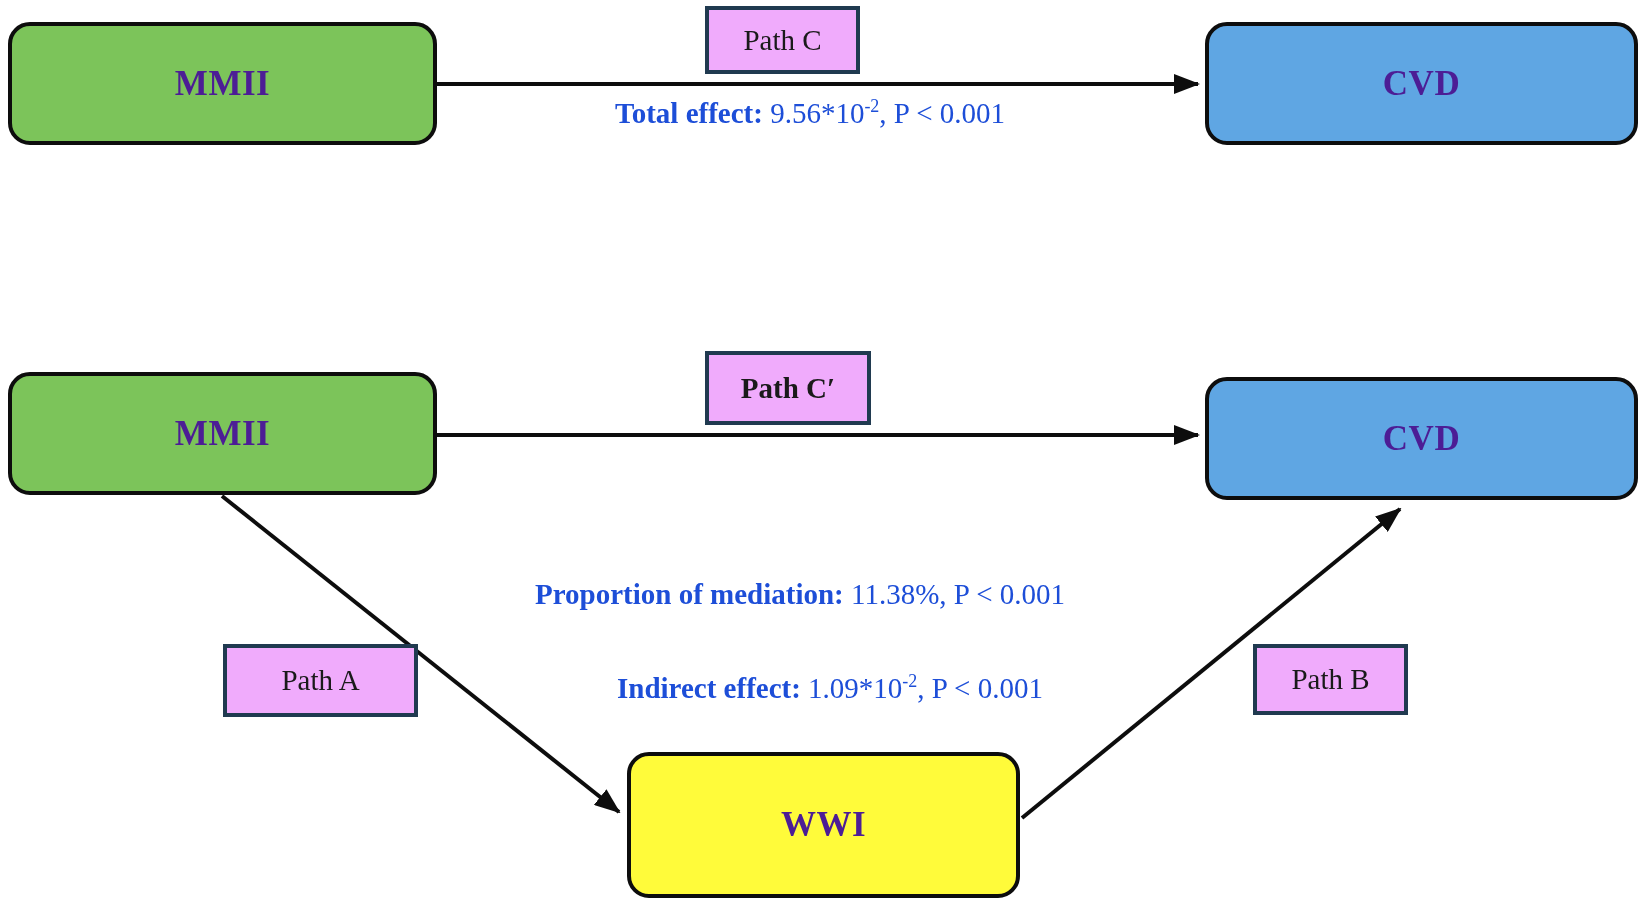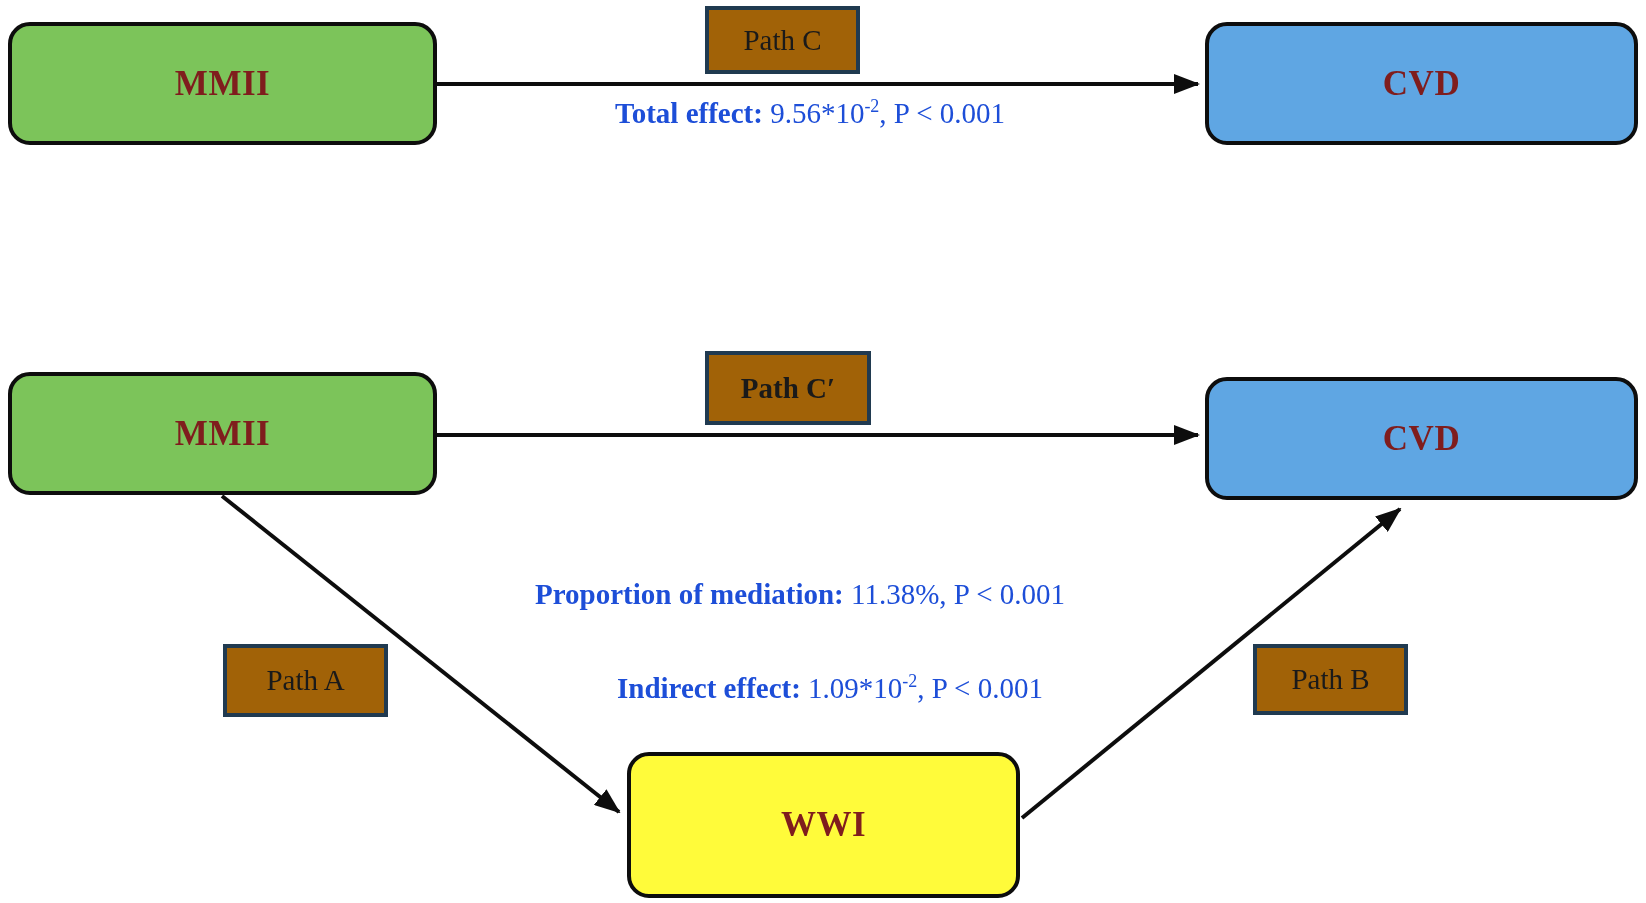--- a/index.html
+++ b/index.html
@@ -25,30 +25,30 @@
     position: absolute;
     box-sizing: border-box;
     border: 4px solid #0d0d0d;
     border-radius: 22px;
     display: flex;
     align-items: center;
     justify-content: center;
     font-weight: bold;
     font-size: 35px;
     letter-spacing: 0.5px;
-    color: #7f1d1d;
+    color: #4c1d95;
   }
   .node-exposure { background: var(--exposure_fill, #7cc45a); }
   .node-outcome  { background: var(--outcome_fill,  #5fa6e3); }
   .node-mediator { background: var(--mediator_fill, #fffb3a); }
   .label-box {
     position: absolute;
     box-sizing: border-box;
     border: 4px solid var(--label_box_border, #203a50);
-    background: #a16207;
+    background: #f0abfc;
     display: flex;
     align-items: center;
     justify-content: center;
     font-size: 29px;
     color: #1a1a1a;
   }
   .effect-text {
     position: absolute;
     text-align: center;
     font-size: 29px;
@@ -104,21 +104,21 @@
   </div>
 
   <div class="node node-mediator" style="left:627px; top:752px; width:393px; height:146px;">
     <span>WWI</span>
   </div>
 
   <div class="label-box" style="left:705px; top:351px; width:166px; height:74px;font-weight:bold;">
     <span>Path C′</span>
   </div>
 
-  <div class="label-box" style="left:223px; top:644px; width:165px; height:73px;">
+  <div class="label-box" style="left:223px; top:644px; width:195px; height:73px;">
     <span>Path A</span>
   </div>
 
   <div class="label-box" style="left:1253px; top:644px; width:155px; height:71px;">
     <span>Path B</span>
   </div>
 
 
   <div class="effect-text" style="left:450px; top:578px; width:700px;">
     <span class="lead">Proportion of mediation:</span><span> 11.38%, P &lt; 0.001</span>

